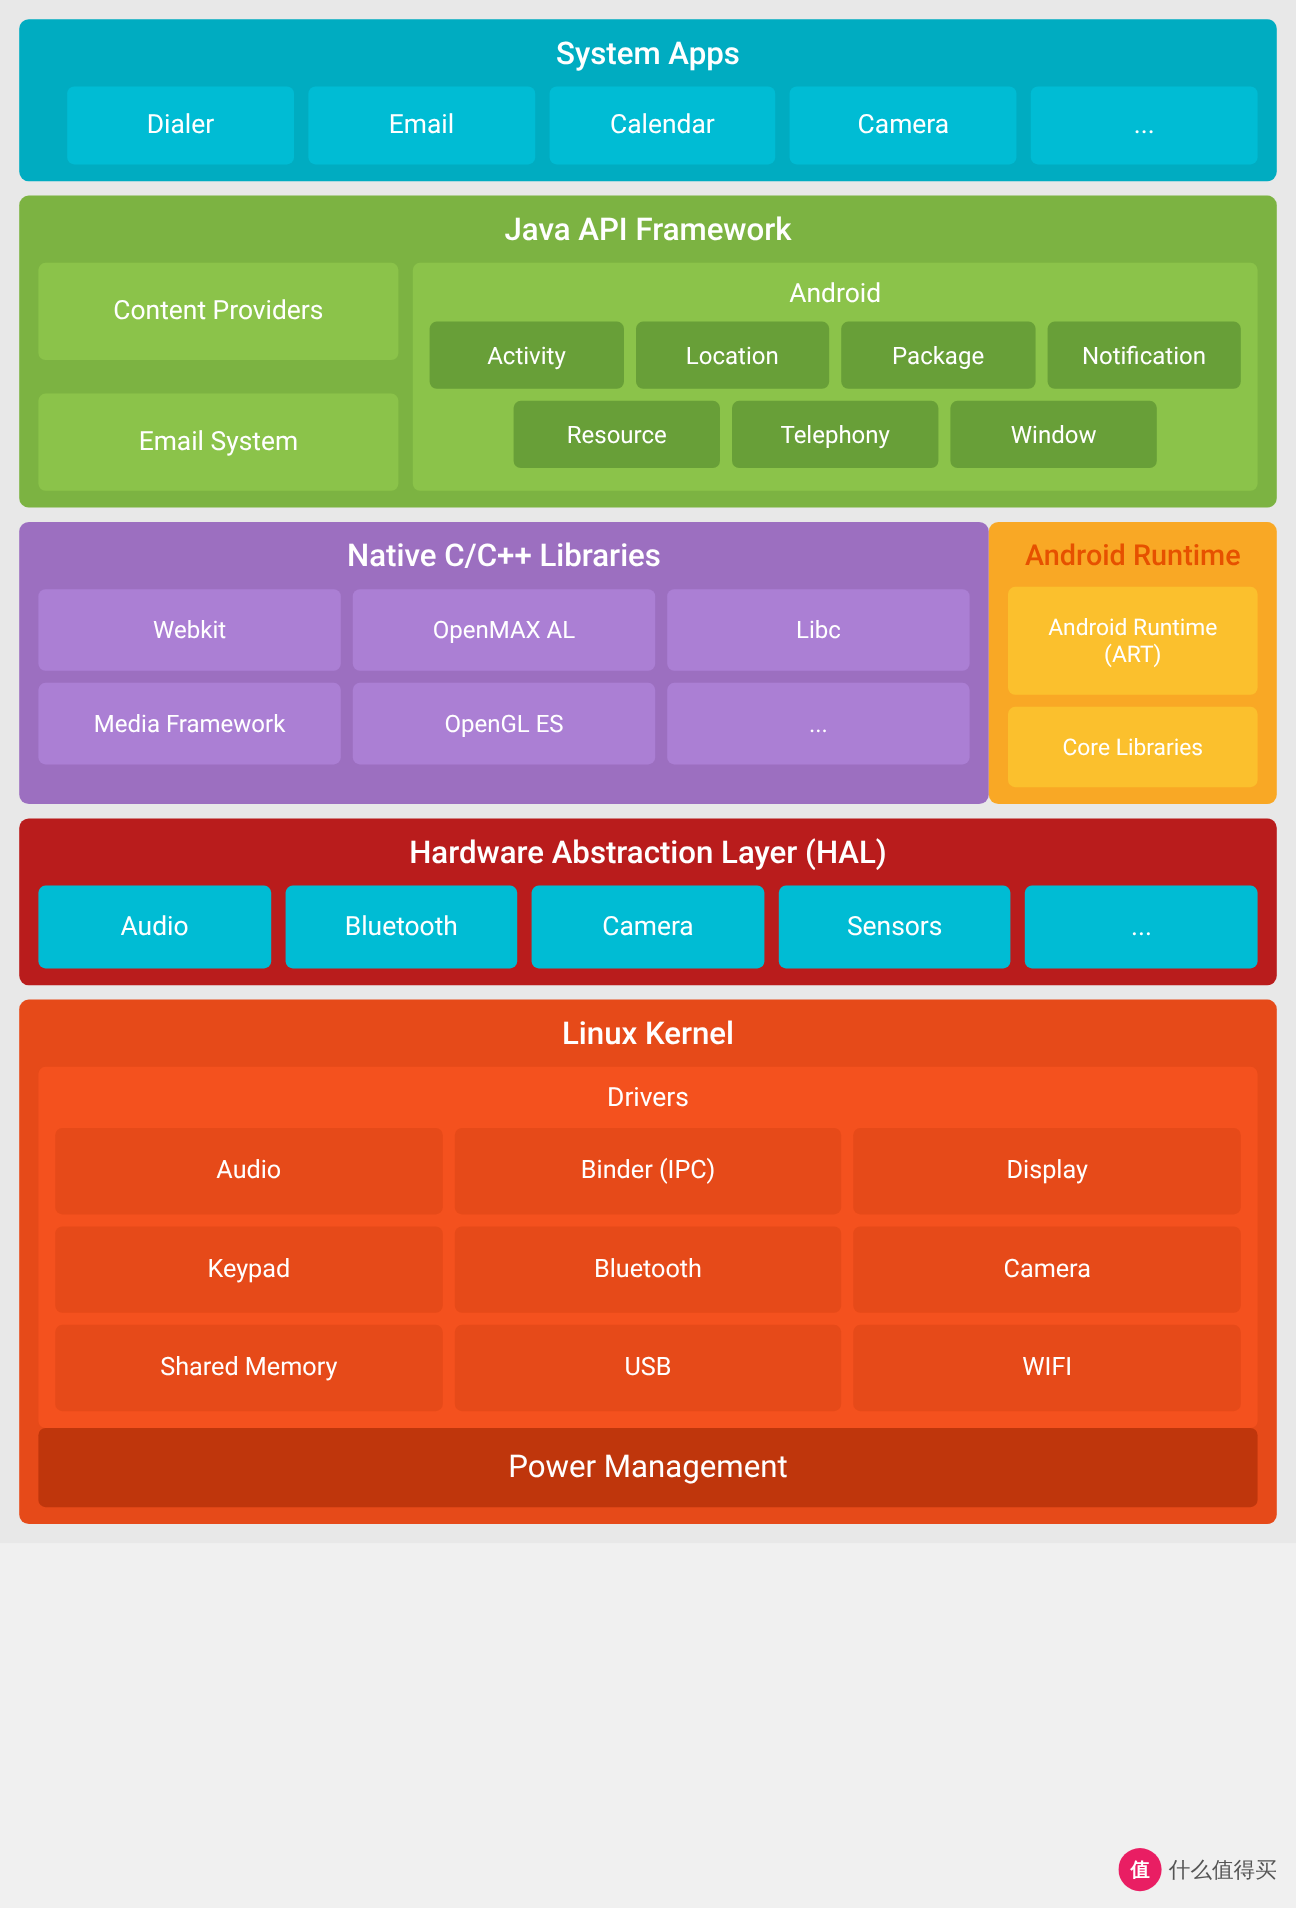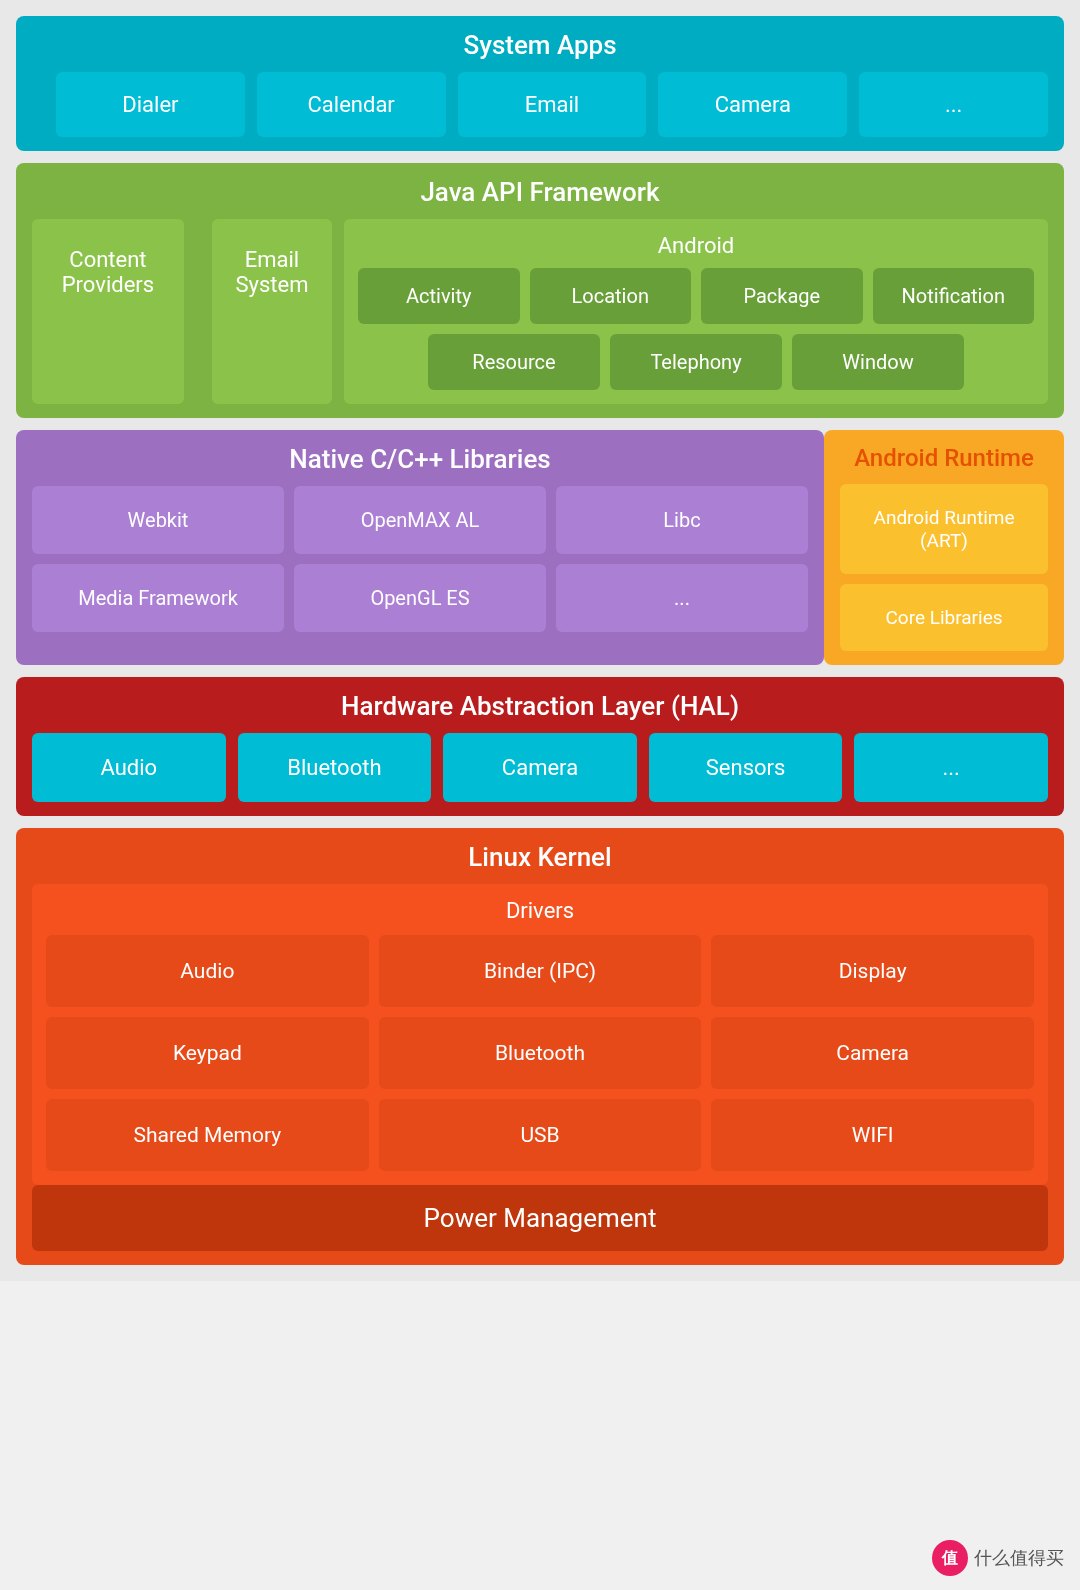--- a/index.html
+++ b/index.html
@@ -58,21 +58,21 @@
       background: #7cb342;
     }
 
     .java-api-content {
       display: flex;
       gap: 12px;
     }
 
     .java-api-left {
       display: flex;
-      flex-direction: row;
+      flex-direction: column;
       gap: 28px;
       width: 300px;
       flex-shrink: 0;
     }
 
     .java-api-right {
       flex: 1;
       background: #8bc34a;
       border-radius: 6px;
       padding: 14px;
@@ -271,22 +271,22 @@
   </style>
 </head>
 <body>
 
 <div class="diagram">
 
   <div class="layer system-apps">
     <div class="layer-title">System Apps</div>
     <div class="system-apps-grid">
       <div class="app-box">Dialer</div>
+      <div class="app-box">Email</div>
       <div class="app-box">Calendar</div>
-      <div class="app-box">Email</div>
       <div class="app-box">Camera</div>
       <div class="app-box">...</div>
     </div>
   </div>
 
   <div class="layer java-api">
     <div class="layer-title">Java API Framework</div>
     <div class="java-api-content">
       <div class="java-api-left">
         <div class="api-box">Content Providers</div>

